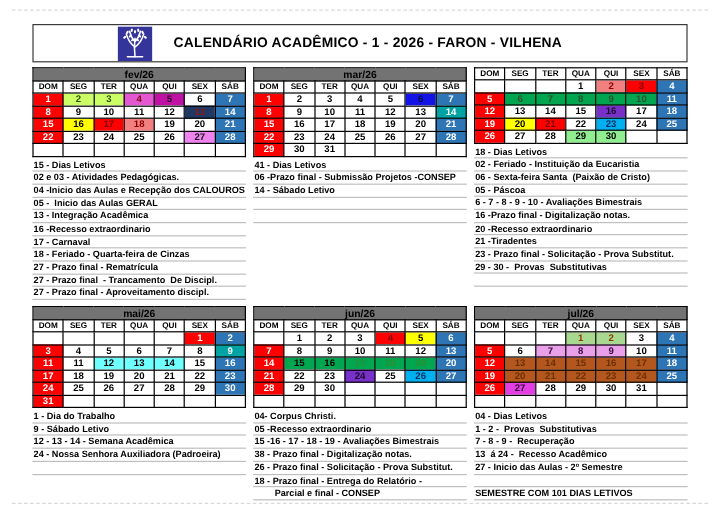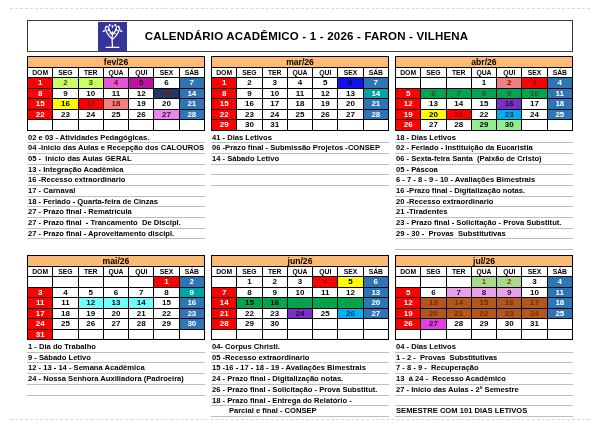--- a/index.html
+++ b/index.html
@@ -23,21 +23,21 @@
   }
 
   #months{
     position:absolute;left:27px;top:56px;width:546px;
     display:grid;grid-template-columns:1fr 1fr 1fr;column-gap:6px;row-gap:5px;
     align-items:start;
   }
   .month{width:100%;}
   table.cal{width:100%;border-collapse:collapse;table-layout:fixed;border:1.5px solid #000;}
   .cal th,.cal td{border:1px solid #000;text-align:center;padding:0;}
-  .cal .mtitle{font-size:8.6px;font-weight:bold;height:10px;line-height:10px;background:#fdba74;}
+  .cal .mtitle{font-size:8.6px;font-weight:bold;height:10px;line-height:10px;background:#737373;}
   .cal .wd{font-size:6.8px;font-weight:bold;height:9px;line-height:9px;background:#fff;}
   .cal td.day{font-size:8px;font-weight:bold;height:9.5px;line-height:9.5px;background:#fff;color:#000;}
 
   .legend{margin-top:2px;}
   .legend-line{
     font-size:7.6px;font-weight:bold;color:#000;
     height:9.7px;line-height:9.7px;border-bottom:1px solid #bfbfbf;
     white-space:pre;padding-left:1px;
   }
 </style>
@@ -126,20 +126,21 @@
             <td class="day"></td>
             <td class="day"></td>
             <td class="day"></td>
             <td class="day"></td>
             <td class="day"></td>
             <td class="day"></td>
           </tr>
         </tbody>
       </table>
       <div class="legend">
+        <div class="legend-line">15 - Dias Letivos</div>
         <div class="legend-line">02 e 03 - Atividades Pedagógicas.</div>
         <div class="legend-line">04 -Inicio das Aulas e Recepção dos CALOUROS</div>
         <div class="legend-line">05 -  Inicio das Aulas GERAL</div>
         <div class="legend-line">13 - Integração Acadêmica</div>
         <div class="legend-line">16 -Recesso extraordinario</div>
         <div class="legend-line">17 - Carnaval</div>
         <div class="legend-line">18 - Feriado - Quarta-feira de Cinzas</div>
         <div class="legend-line">27 - Prazo final - Rematrícula</div>
         <div class="legend-line">27 - Prazo final  - Trancamento  De Discipl.</div>
         <div class="legend-line">27 - Prazo final - Aproveitamento discipl.</div>
@@ -211,23 +212,20 @@
         <div class="legend-line">41 - Dias Letivos</div>
         <div class="legend-line">06 -Prazo final - Submissão Projetos -CONSEP</div>
         <div class="legend-line">14 - Sábado Letivo</div>
         <div class="legend-line"></div>
         <div class="legend-line"></div>
       </div>
     </div>
     <div class="month">
       <table class="cal">
         <tbody>
-          <tr>
-            <th colspan="7" class="mtitle">abr/26</th>
-          </tr>
           <tr>
             <th class="wd">DOM</th>
             <th class="wd">SEG</th>
             <th class="wd">TER</th>
             <th class="wd">QUA</th>
             <th class="wd">QUI</th>
             <th class="wd">SEX</th>
             <th class="wd">SÁB</th>
           </tr>
           <tr>
@@ -438,21 +436,21 @@
             <td class="day"></td>
             <td class="day"></td>
             <td class="day"></td>
           </tr>
         </tbody>
       </table>
       <div class="legend">
         <div class="legend-line">04- Corpus Christi.</div>
         <div class="legend-line">05 -Recesso extraordinario</div>
         <div class="legend-line">15 -16 - 17 - 18 - 19 - Avaliações Bimestrais</div>
-        <div class="legend-line">24 - Prazo final - Digitalização notas.</div>
+        <div class="legend-line">38 - Prazo final - Digitalização notas.</div>
         <div class="legend-line">26 - Prazo final - Solicitação - Prova Substitut.</div>
         <div class="legend-line">18 - Prazo final - Entrega do Relatório -</div>
         <div class="legend-line">        Parcial e final - CONSEP</div>
       </div>
     </div>
     <div class="month">
       <table class="cal">
         <tbody>
           <tr>
             <th colspan="7" class="mtitle">jul/26</th>

